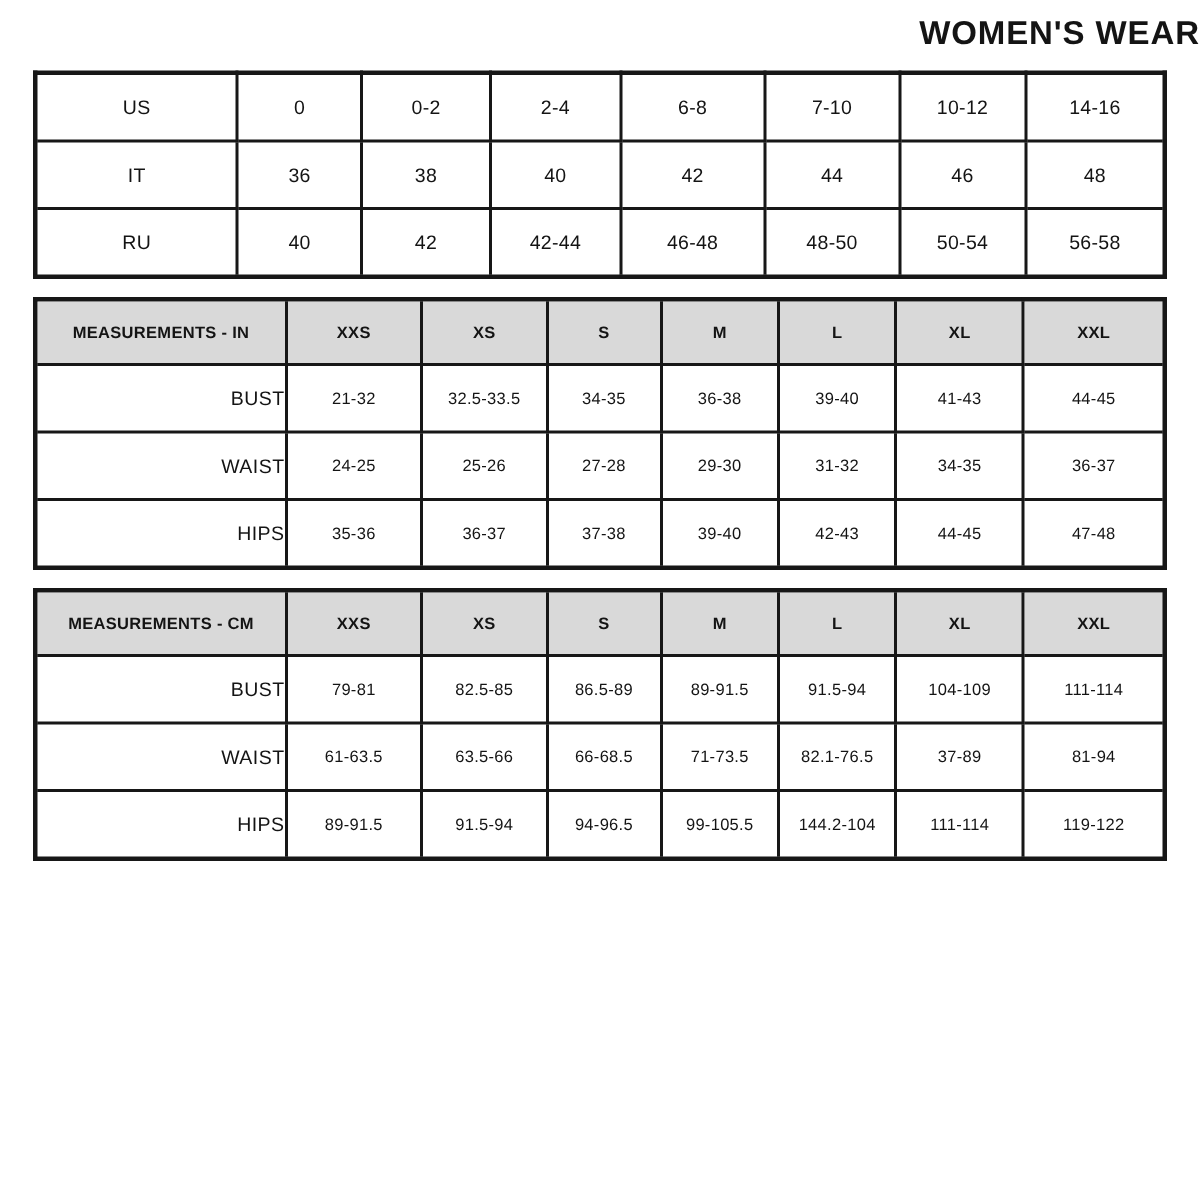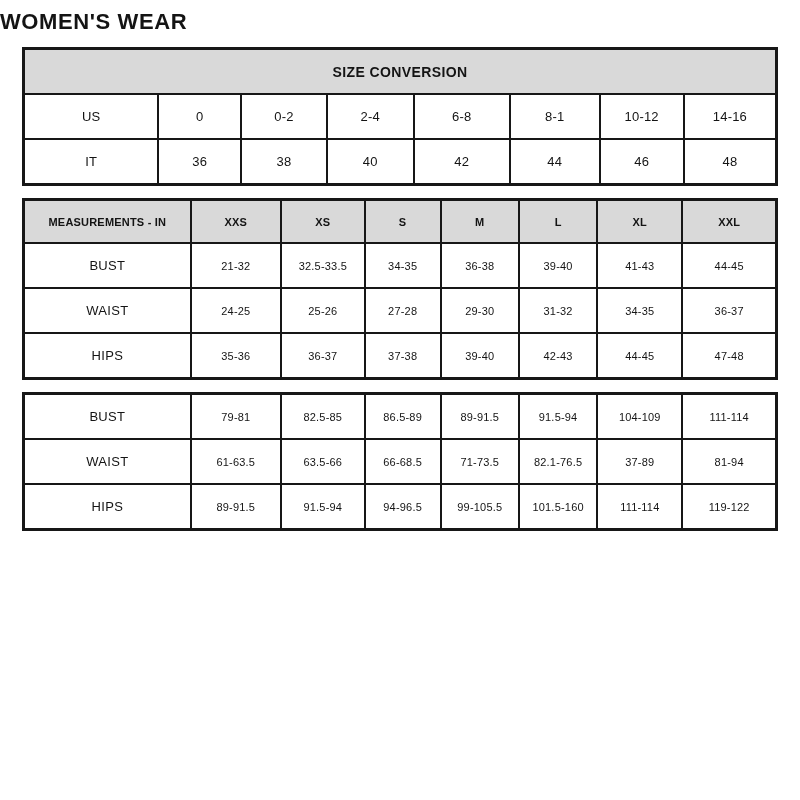--- a/index.html
+++ b/index.html
@@ -12,21 +12,21 @@
     font-family: "Liberation Sans", "DejaVu Sans", sans-serif;
   }
   .page {
     width: 800px;
     height: 800px;
     box-sizing: border-box;
   }
   .page-title {
     margin: 0;
     padding-top: 9px;
-    text-align: left;
+    text-align: right;
     font-size: 22px;
     font-weight: 700;
     letter-spacing: 0.6px;
     color: #141414;
   }
   table.tbl {
     width: 756px;
     margin: 12px auto 0 auto;
     border-collapse: collapse;
     table-layout: fixed;
@@ -43,21 +43,21 @@
   }
   .gray td { background: #d9d9d9; }
   
   .t1 td { height: 43px; font-size: 13px; font-weight: 500; letter-spacing: 0.2px; }
   .t1 .title-cell { font-size: 14px; font-weight: 700; letter-spacing: 0.4px; }
   .t1 .colhead { font-weight: 700; }
   .t1 .rowlabel { font-weight: 500; }
   
   .t23 td { height: 43px; }
   .t23 tr.gray td { height: 41px; font-size: 11px; font-weight: 700; letter-spacing: 0.2px; }
-  .t23 .rowlabel { font-size: 13px; font-weight: 500; letter-spacing: 0.3px; }
+  .t23 .rowlabel { font-size: 13px; font-weight: 500; letter-spacing: 0.3px; text-align: right; }
   .t23 .val { font-size: 11px; font-weight: 500; letter-spacing: 0.2px; margin-left: 40px; }
   .t2 { margin-top: 13px; }
   .t3 { margin-top: 11px; }
 </style>
 </head>
 <body>
 
 <div class="page">
 
   <h1 class="page-title">WOMEN'S WEAR</h1>
@@ -67,42 +67,49 @@
       <col style="width:17.9%">
         <col style="width:11.0%">
         <col style="width:11.4%">
         <col style="width:11.5%">
       <col style="width:12.8%">
         <col style="width:11.9%">
         <col style="width:11.2%">
         <col style="width:12.3%">
     </colgroup>
     <tbody>
-        <tr class="gray">
-      <td class="title-cell" colspan="8">SIZE CONVERSION</td>
-    </tr>
     <tr>
       <td class="rowlabel">US</td>
       <td>0</td>
       <td>0-2</td>
       <td>2-4</td>
       <td>6-8</td>
-      <td>8-1</td>
+      <td>7-10</td>
       <td>10-12</td>
       <td>14-16</td>
     </tr>
     <tr>
       <td class="rowlabel">IT</td>
       <td>36</td>
       <td>38</td>
       <td>40</td>
       <td>42</td>
       <td>44</td>
       <td>46</td>
       <td>48</td>
+    </tr>
+    <tr>
+      <td class="rowlabel">RU</td>
+      <td>40</td>
+      <td>42</td>
+      <td>42-44</td>
+      <td>46-48</td>
+      <td>48-50</td>
+      <td>50-54</td>
+      <td>56-58</td>
     </tr>
   </tbody>
     </table>
 
   <table class="tbl t23 t2">
     <colgroup>
       <col style="width:22.2%">
         <col style="width:12.0%">
         <col style="width:11.1%">
         <col style="width:10.1%">
@@ -160,20 +167,30 @@
       <col style="width:22.2%">
         <col style="width:12.0%">
         <col style="width:11.1%">
         <col style="width:10.1%">
       <col style="width:10.4%">
         <col style="width:10.4%">
         <col style="width:11.3%">
         <col style="width:12.5%">
     </colgroup>
     <tbody>
+        <tr class="gray">
+      <td>MEASUREMENTS - CM</td>
+      <td>XXS</td>
+      <td>XS</td>
+      <td>S</td>
+      <td>M</td>
+      <td>L</td>
+      <td>XL</td>
+      <td>XXL</td>
+    </tr>
     <tr>
       <td class="rowlabel">BUST</td>
       <td class="val">79-81</td>
       <td class="val">82.5-85</td>
       <td class="val">86.5-89</td>
       <td class="val">89-91.5</td>
       <td class="val">91.5-94</td>
       <td class="val">104-109</td>
       <td class="val">111-114</td>
     </tr>
@@ -186,20 +203,20 @@
       <td class="val">82.1-76.5</td>
       <td class="val">37-89</td>
       <td class="val">81-94</td>
     </tr>
     <tr>
       <td class="rowlabel">HIPS</td>
       <td class="val">89-91.5</td>
       <td class="val">91.5-94</td>
       <td class="val">94-96.5</td>
       <td class="val">99-105.5</td>
-      <td class="val">101.5-160</td>
+      <td class="val">144.2-104</td>
       <td class="val">111-114</td>
       <td class="val">119-122</td>
     </tr>
   </tbody>
     </table>
 
 </div>
 
 </body></html>

